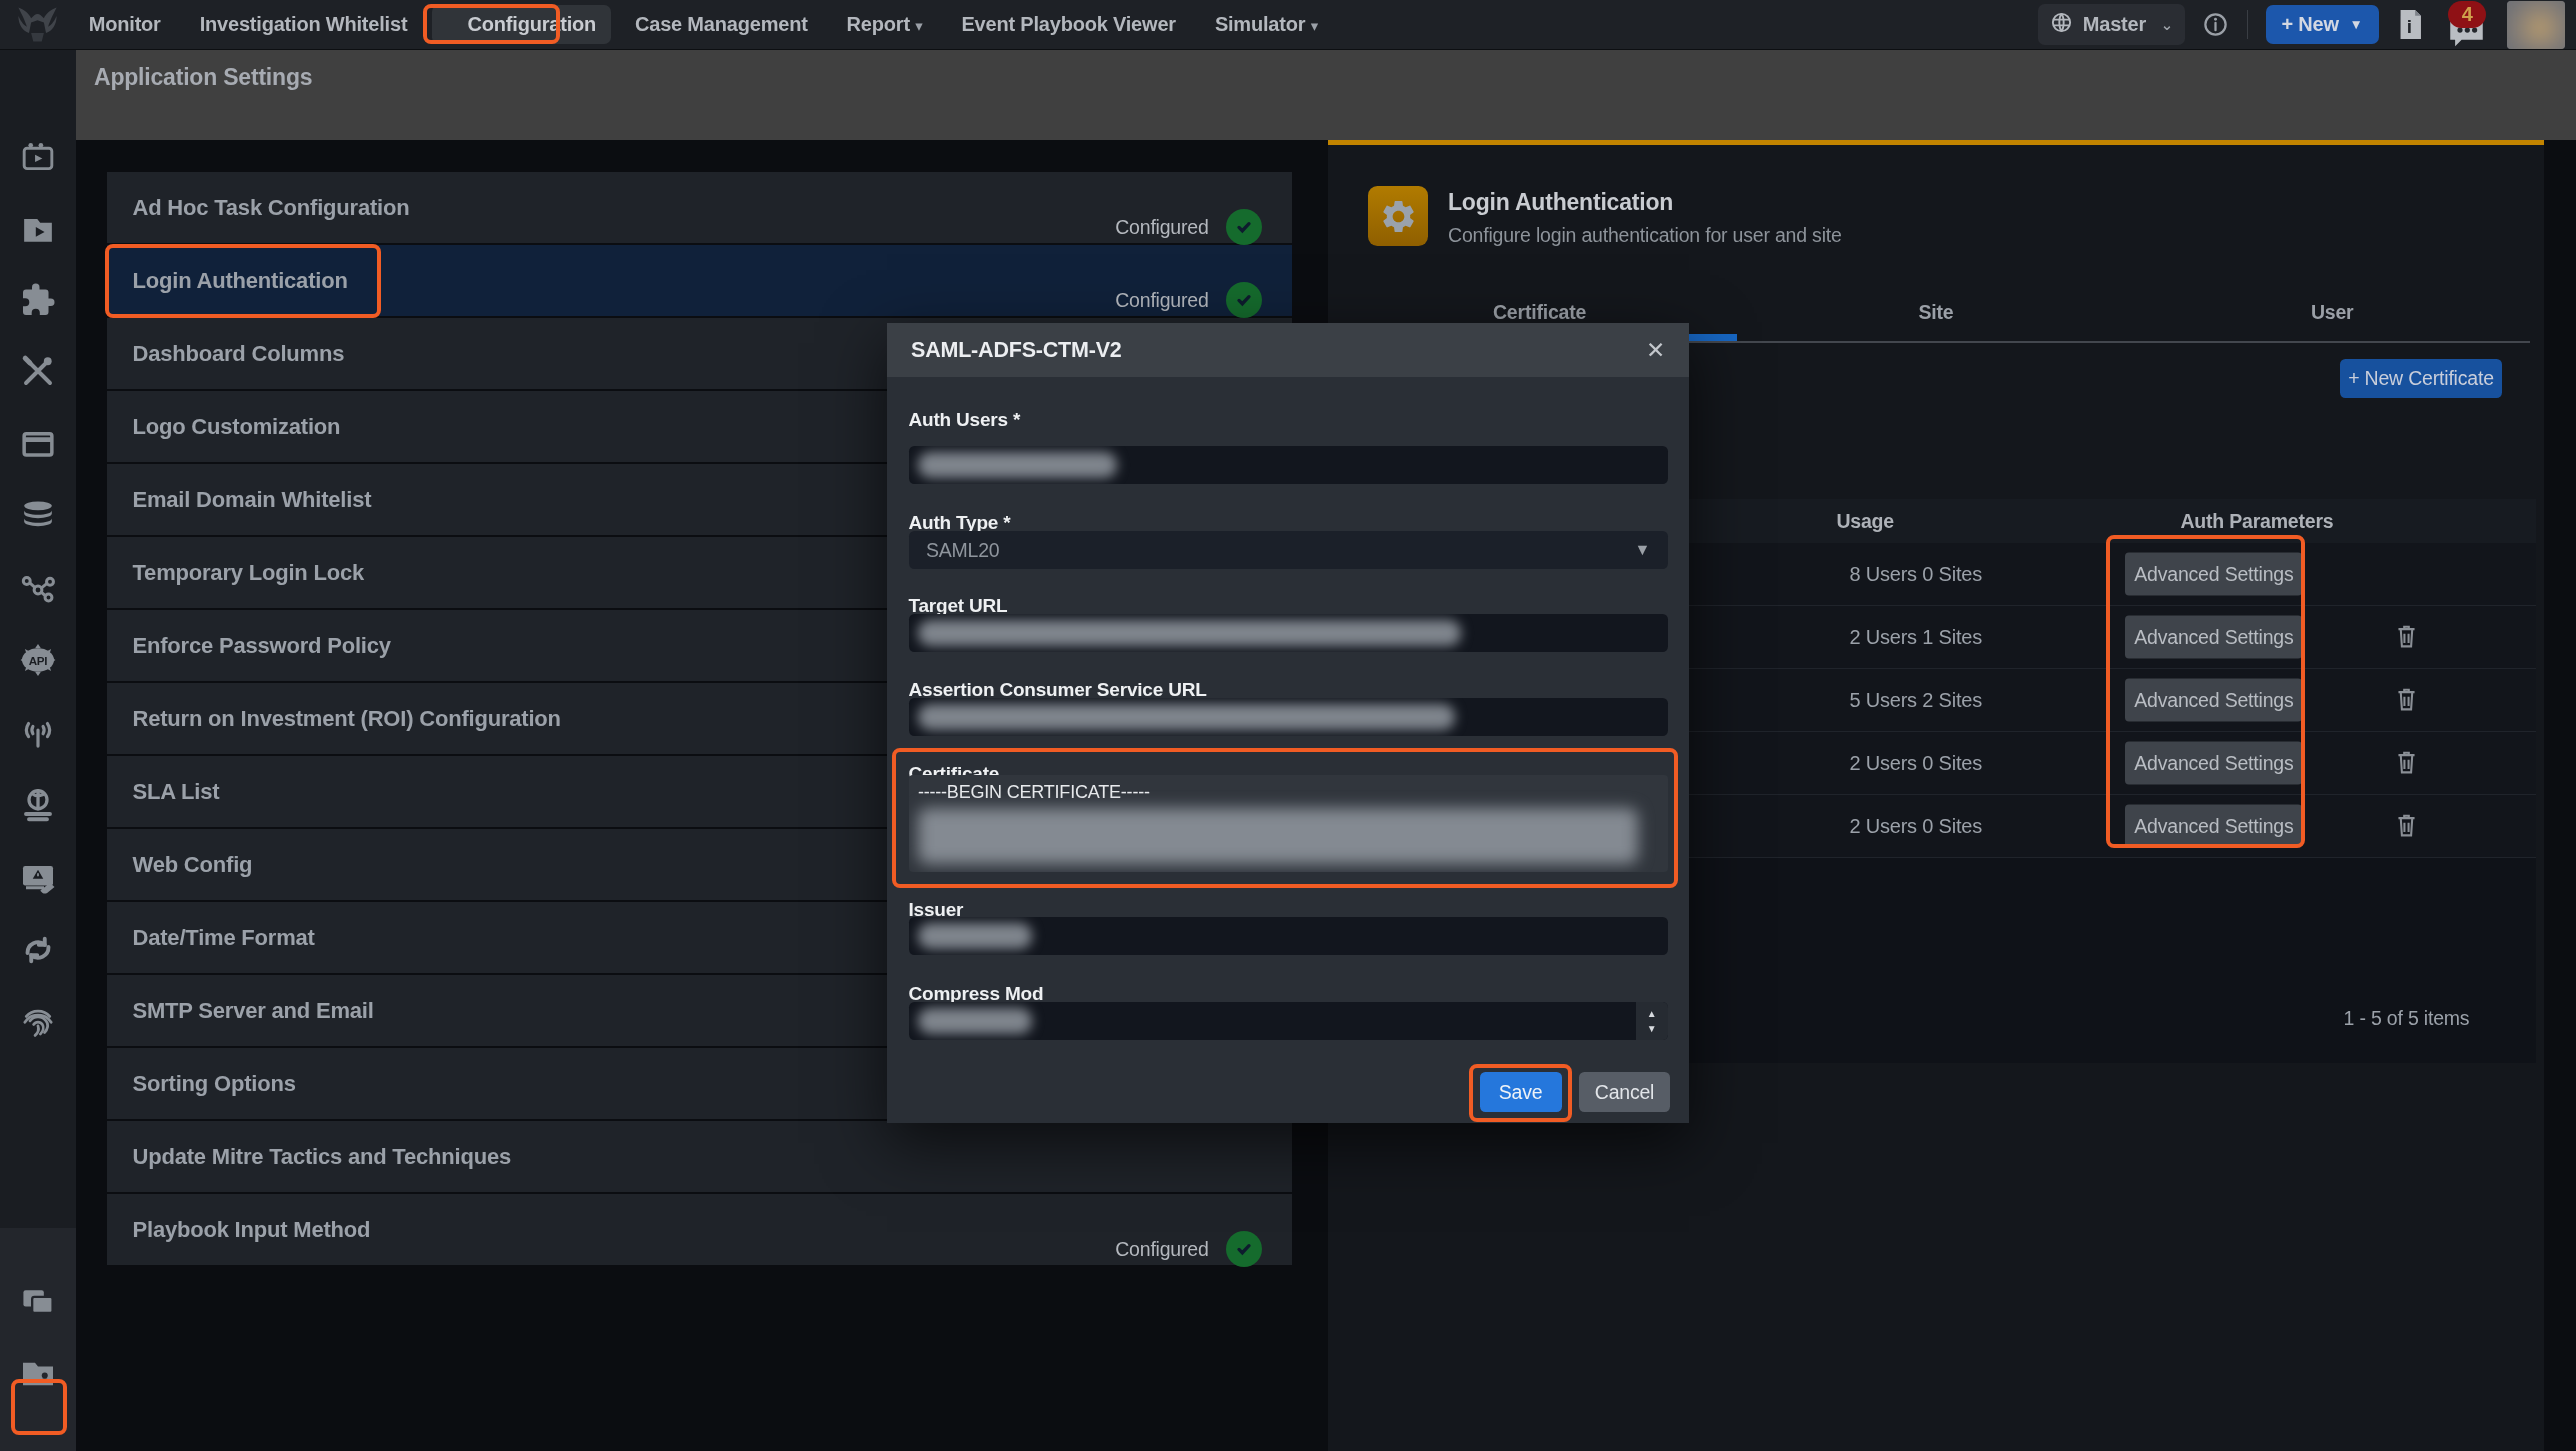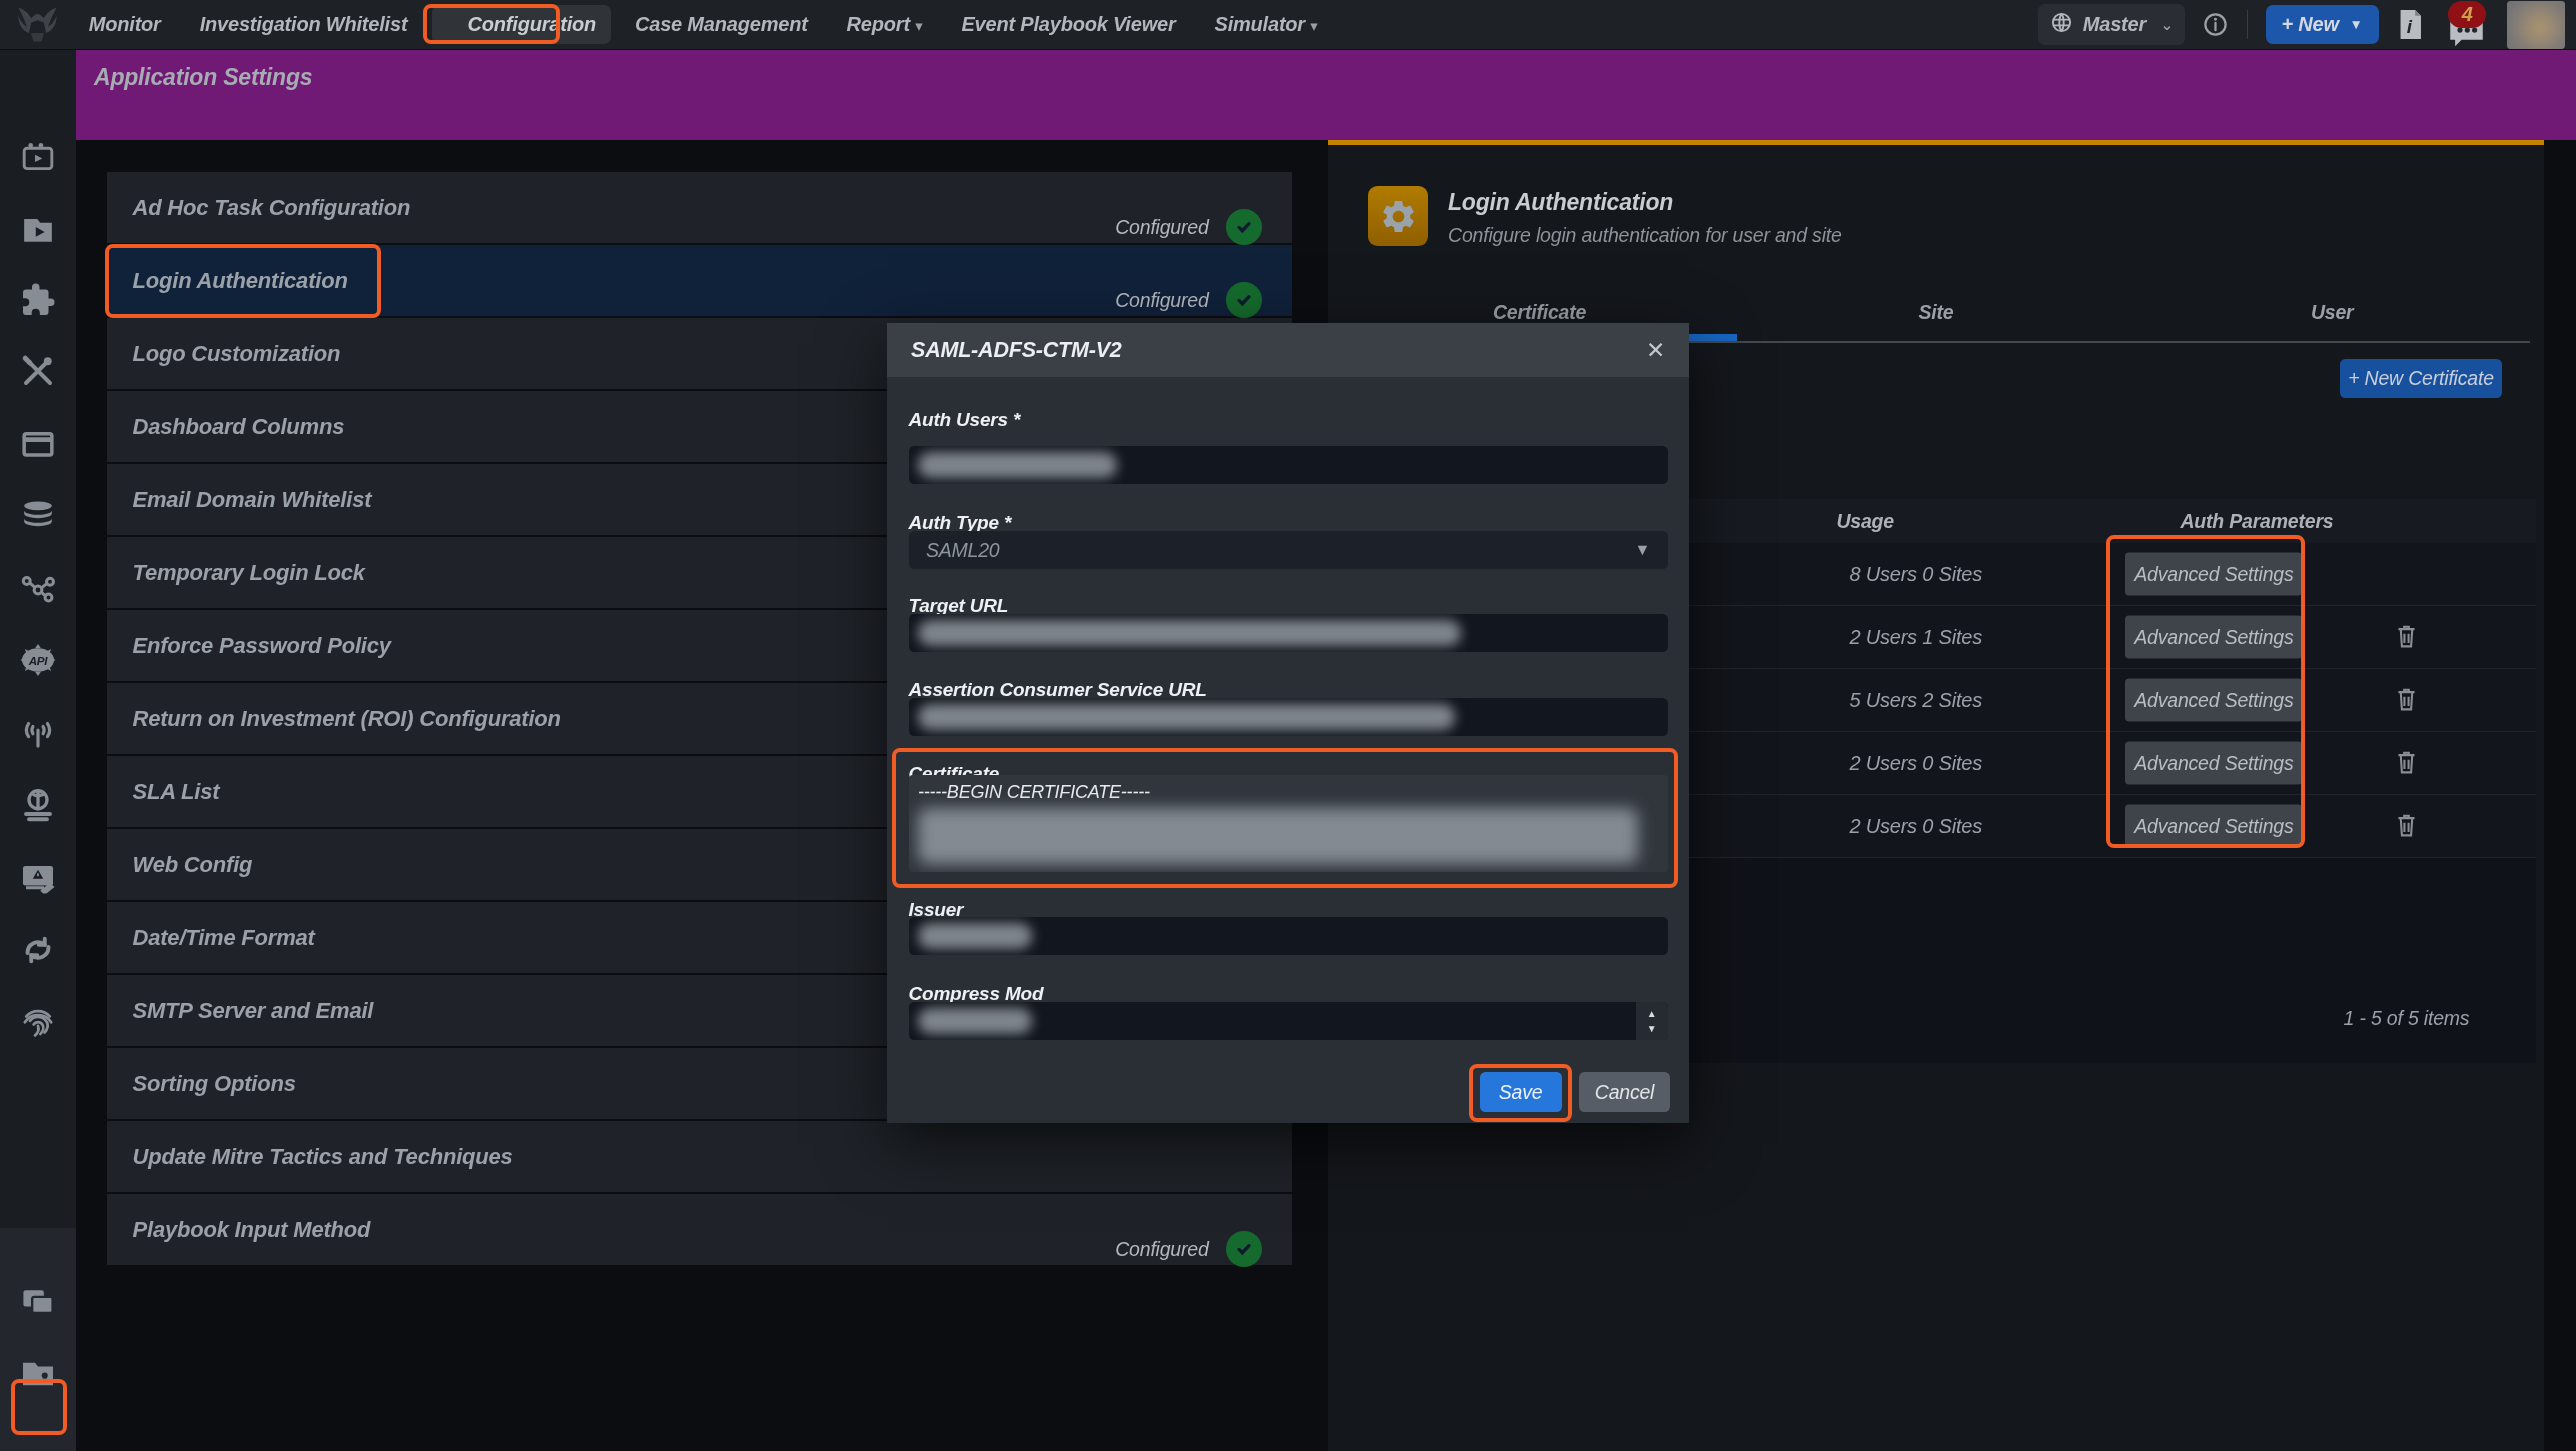--- a/index.html
+++ b/index.html
@@ -1,18 +1,18 @@
 <!DOCTYPE html>
 <html style="font-size:10.7px"><head>
 <meta charset="utf-8">
 <style>
   * { margin:0; padding:0; box-sizing:border-box; }
   html,body { background:#0b0d11; }
   body { font-family:"Liberation Sans","DejaVu Sans",sans-serif; }
-  #stage { position:relative; width:2576px; height:1452px; overflow:hidden; background:#701a75; letter-spacing:-0.2px;font-style:italic; }
+  #stage { position:relative; width:2576px; height:1452px; overflow:hidden; background:#404040; letter-spacing:-0.2px; }
 
   
   .topbar { position:absolute; left:0; top:0; width:2576px; height:50px; background:#1e2126; border-bottom:1.3px solid #0d0f12; display:flex; align-items:center; z-index:30; }
   .logo { width:74px; height:50px; display:flex; align-items:center; justify-content:center; }
   .nav { display:flex; align-items:center; gap:9.4px; }
   .nav-item { color:#b3b7bd; font-weight:bold; font-size:20px; padding:8px 14.8px; border-radius:6.7px; white-space:nowrap; }
   .nav-item.active { background:#303439; color:#c9ccd1;padding-left:36px; }
   .caret { font-size:14.8px; color:#9ba0a7; margin-left:5.4px; }
   .tb-right { margin-left:auto; display:flex; align-items:center; gap:17.4px; padding-right:10.7px; height:100%; }
   .master-pill { display:flex; align-items:center; gap:9.4px; background:#2a2d33; border-radius:6.7px; padding:6.7px 12px; color:#b3b7bd; font-weight:bold; font-size:20px; }
@@ -294,24 +294,24 @@
       <span class="badge-right">
           <span class="cfg-txt">Configured</span>
         <span class="green-check">
             <svg width="20" height="20" viewBox="0 0 24 24" fill="none" stroke="#0e1c2e" stroke-width="4" stroke-linecap="round">
               <path d="M6 12.5l4 4 8-8.5"></path>
             </svg>
           </span>
         </span>
     </div>
     <div class="sitem">
+        <span class="lbl">Dashboard Columns</span>
+      </div>
+    <div class="sitem">
         <span class="lbl">Logo Customization</span>
-      </div>
-    <div class="sitem">
-        <span class="lbl">Dashboard Columns</span>
       </div>
     <div class="sitem">
         <span class="lbl">Email Domain Whitelist</span>
       </div>
     <div class="sitem">
         <span class="lbl">Temporary Login Lock</span>
       </div>
     <div class="sitem">
         <span class="lbl">Enforce Password Policy</span>
       </div>

